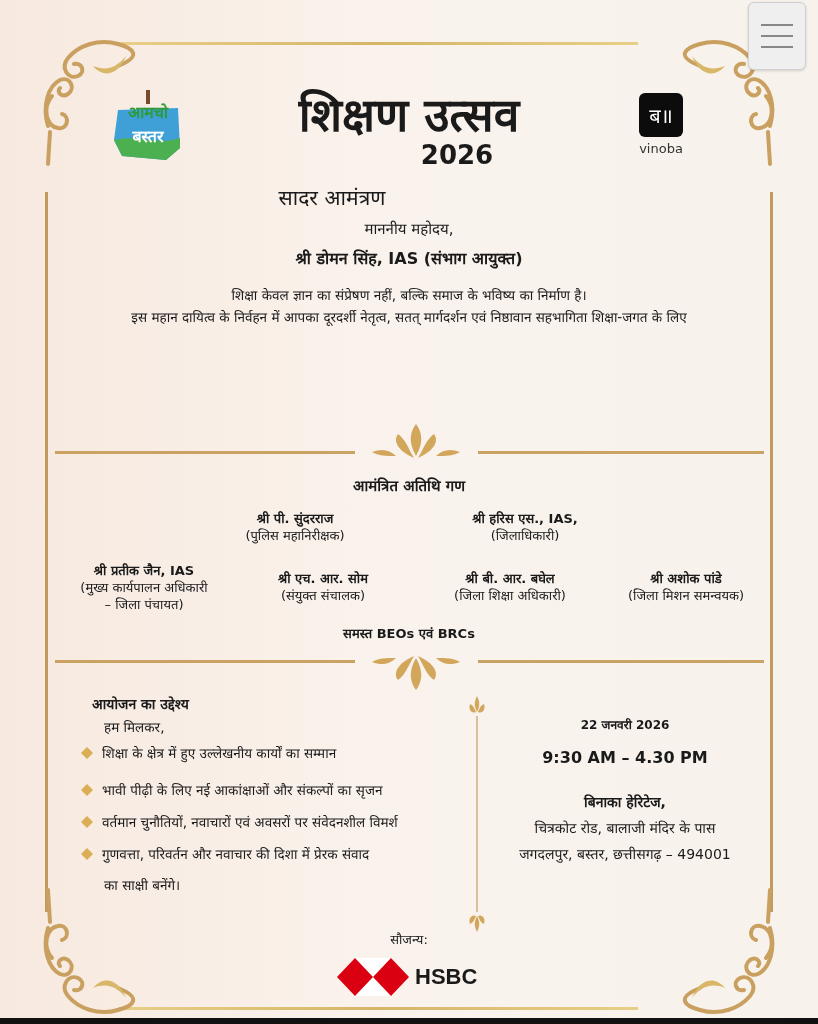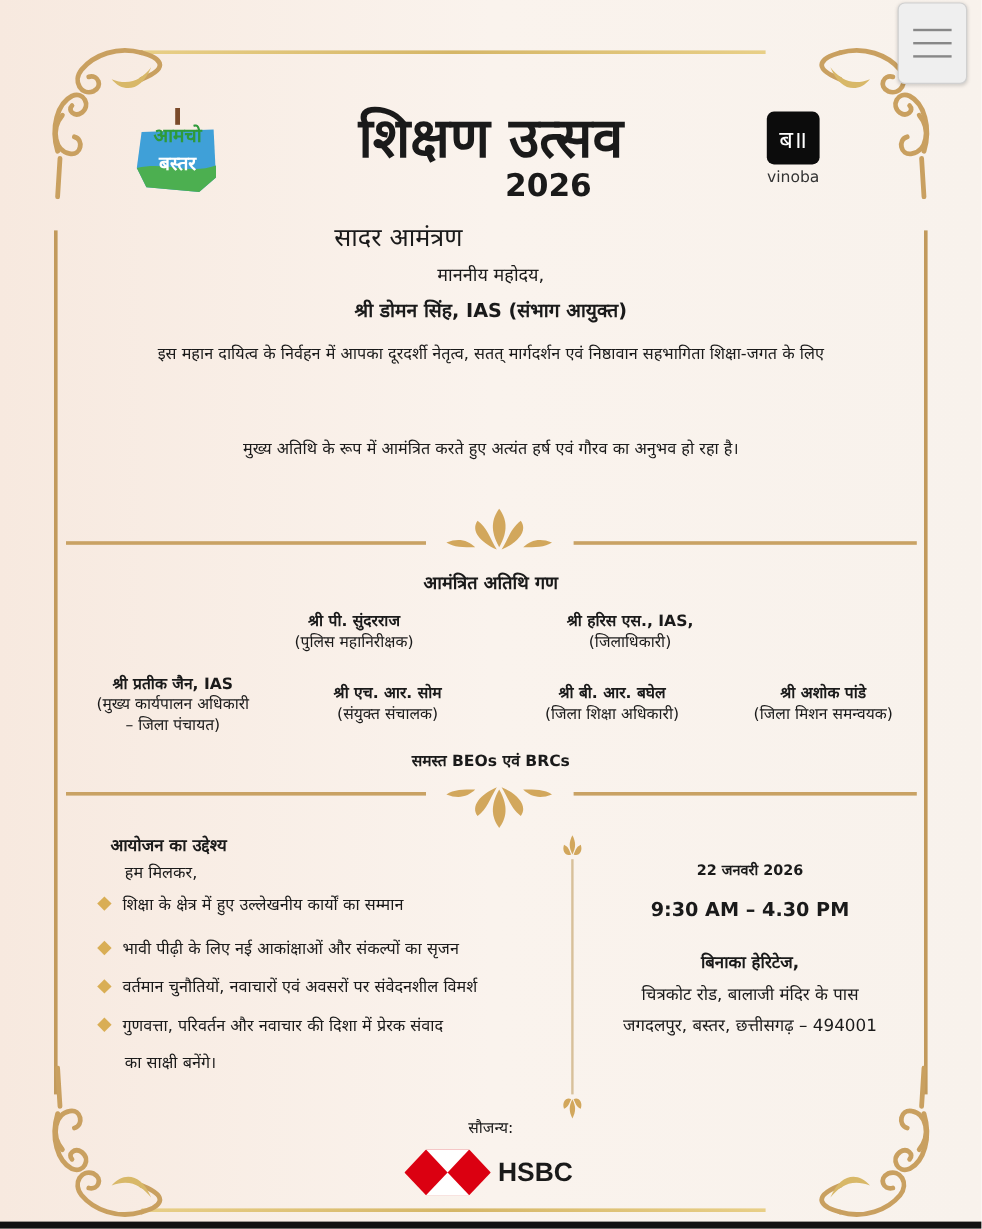--- a/index.html
+++ b/index.html
@@ -125,24 +125,24 @@
 </div>
 <div class="abs logo-right-text">vinoba</div>
 
 <div class="abs title center">शिक्षण उत्सव</div>
 <div class="abs year center">2026</div>
 <div class="abs subtitle center">सादर आमंत्रण</div>
 <div class="abs salute center">माननीय महोदय,</div>
 <div class="abs honoree center">श्री डोमन सिंह, IAS (संभाग आयुक्त)</div>
 
 <div class="abs para center" style="top:284px;">
+  <div>शिक्षा केवल ज्ञान का संप्रेषण नहीं, बल्कि समाज के भविष्य का निर्माण है।</div>
   <div>इस महान दायित्व के निर्वहन में आपका दूरदर्शी नेतृत्व, सतत् मार्गदर्शन एवं निष्ठावान सहभागिता शिक्षा-जगत के लिए</div>
 </div>
 <div class="abs para center" style="top:363px;">
-  <div>मुख्य अतिथि के रूप में आमंत्रित करते हुए अत्यंत हर्ष एवं गौरव का अनुभव हो रहा है।</div>
 </div>
 
 <div class="abs divider" style="left:55px;top:451px;width:300px;"></div>
 <div class="abs divider" style="left:478px;top:451px;width:286px;"></div>
 <svg class="abs" style="left:368px;top:422px;width:96px;height:42px;" viewBox="0 0 96 42">
   <path d="M48 2 C42 10 40 20 48 34 C56 20 54 10 48 2Z" fill="#d2a75c"></path>
   <path d="M30 12 C24 20 32 30 46 36 C40 26 38 18 30 12Z" fill="#d2a75c"></path>
   <path d="M66 12 C72 20 64 30 50 36 C56 26 58 18 66 12Z" fill="#d2a75c"></path>
   <path d="M4 30 C14 26 22 28 28 34 C18 34 10 34 4 30Z" fill="#d2a75c"></path>
   <path d="M92 30 C82 26 74 28 68 34 C78 34 86 34 92 30Z" fill="#d2a75c"></path>

